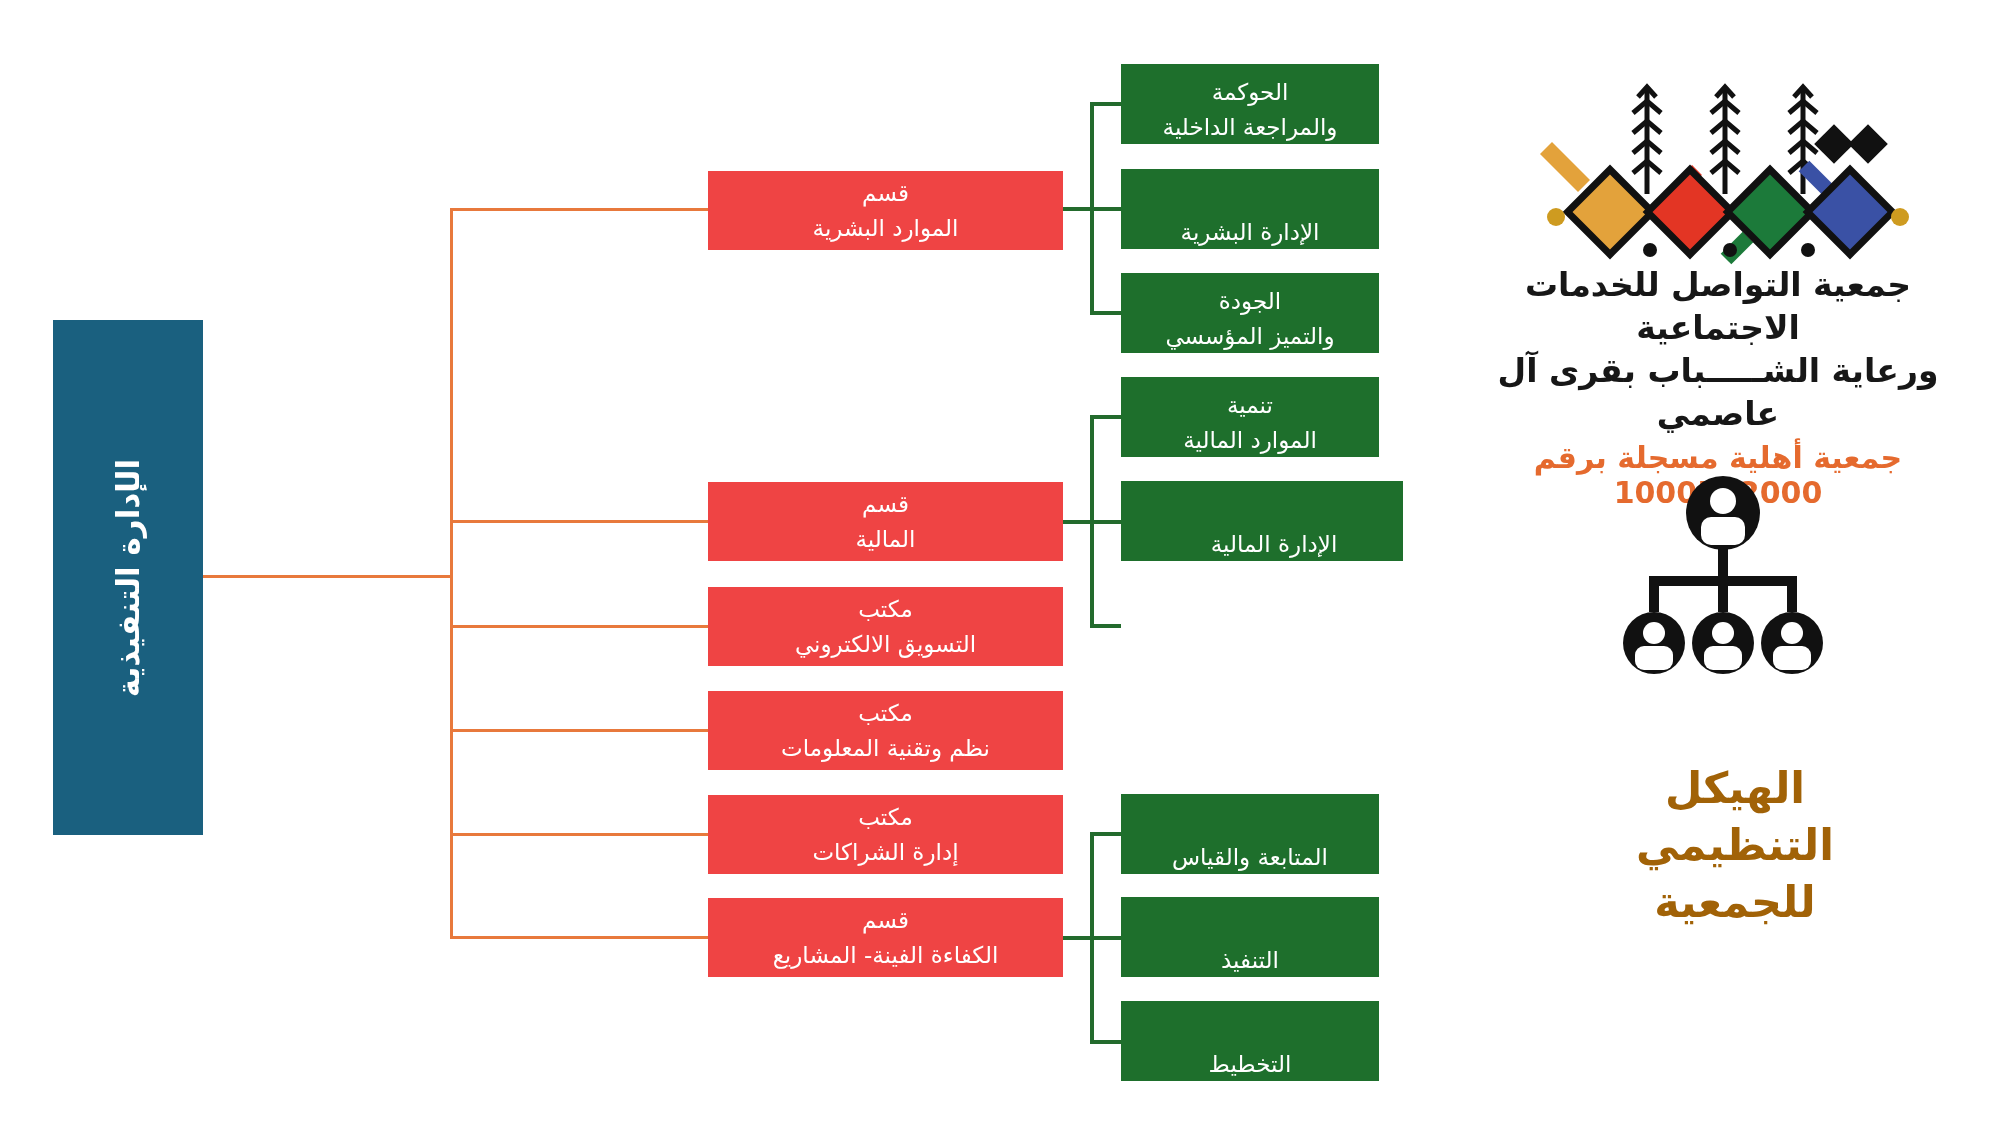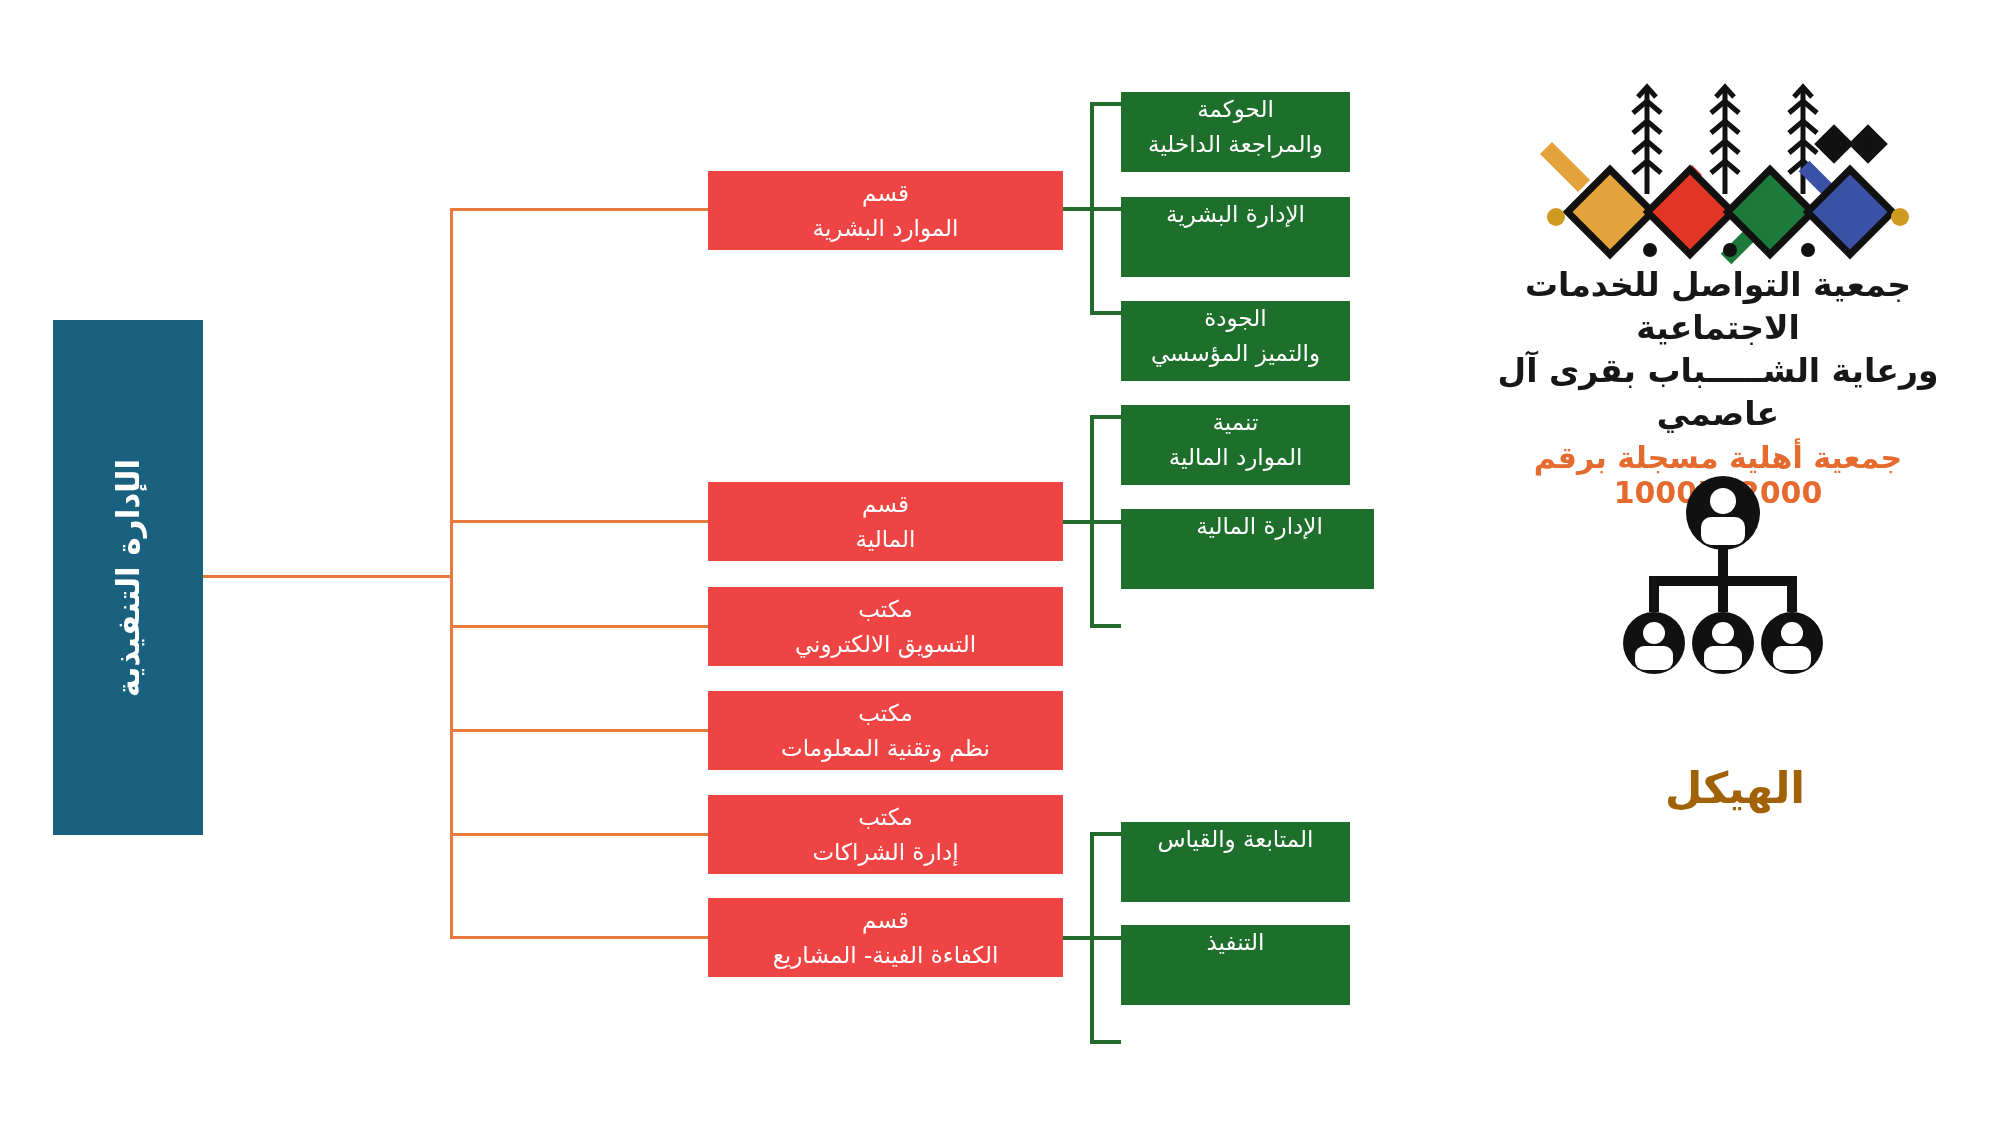--- a/index.html
+++ b/index.html
@@ -16,22 +16,22 @@
   
   .root{position:absolute;left:53px;top:320px;width:150px;height:515px;background:#1A607F;
         display:flex;align-items:center;justify-content:center;}
   .root-label{transform:rotate(-90deg);white-space:nowrap;color:#fff;font-size:31px;
               font-weight:bold;letter-spacing:1px;direction:rtl;}
 
   
   .dept{position:absolute;left:708px;width:355px;height:79px;background:#ef4444;
         display:flex;align-items:center;justify-content:center;}
   
-  .unit{position:absolute;left:1121px;width:229px;height:80px;background:#1E6F2C;
-        display:flex;align-items:flex-start;justify-content:center;margin-top:28px;}
+  .unit{position:absolute;left:1121px;width:258px;height:80px;background:#1E6F2C;
+        display:flex;align-items:flex-end;justify-content:center;}
   .node-label{color:#fff;font-size:23px;line-height:1.5;text-align:center;
               white-space:pre-line;direction:rtl;}
 
   
   .logo{position:absolute;left:1520px;top:80px;width:400px;height:195px;}
   .brand{position:absolute;left:1448px;top:264px;width:540px;text-align:center;direction:rtl;}
   .brand-l1,.brand-l2{font-size:33px;font-weight:bold;color:#171717;line-height:1.3;}
   .brand-l3{font-size:30px;font-weight:bold;color:#E56A2E;margin-top:4px;}
 
   
@@ -117,20 +117,23 @@
   </div>
   <div class="unit" style="top:481px;padding-left:24px;">
     <span class="node-label">الإدارة المالية</span>
   </div>
 
   <div class="unit" style="top:794px;">
     <span class="node-label">المتابعة والقياس</span>
   </div>
   <div class="unit" style="top:897px;">
     <span class="node-label">التنفيذ</span>
+  </div>
+  <div class="unit" style="top:1001px;">
+    <span class="node-label">التخطيط</span>
   </div>
 
   <svg class="logo" viewBox="0 0 400 195" aria-hidden="true">
     <defs>
       <g id="stalk" stroke="#111" stroke-width="5" fill="none">
         <line x1="0" y1="7" x2="0" y2="114"></line>
         <path d="M-9 17 L0 7 L9 17"></path>
         <path d="M-14 33 L0 21 L14 33"></path>
         <path d="M-14 53 L0 41 L14 53"></path>
         <path d="M-14 73 L0 61 L14 73"></path>
@@ -188,15 +191,16 @@
     <rect x="100" y="104" width="10" height="36" fill="#111"></rect>
     <rect x="169" y="104" width="10" height="36" fill="#111"></rect>
     <use href="#person-big" transform="translate(105,41)"></use>
     <use href="#person-small" transform="translate(36,171)"></use>
     <use href="#person-small" transform="translate(105,171)"></use>
     <use href="#person-small" transform="translate(174,171)"></use>
   </svg>
 
   <div class="title">
     <div>الهيكل</div>
+    <div>التنظيمي للجمعية</div>
   </div>
 
 </div>
 
 </body></html>

